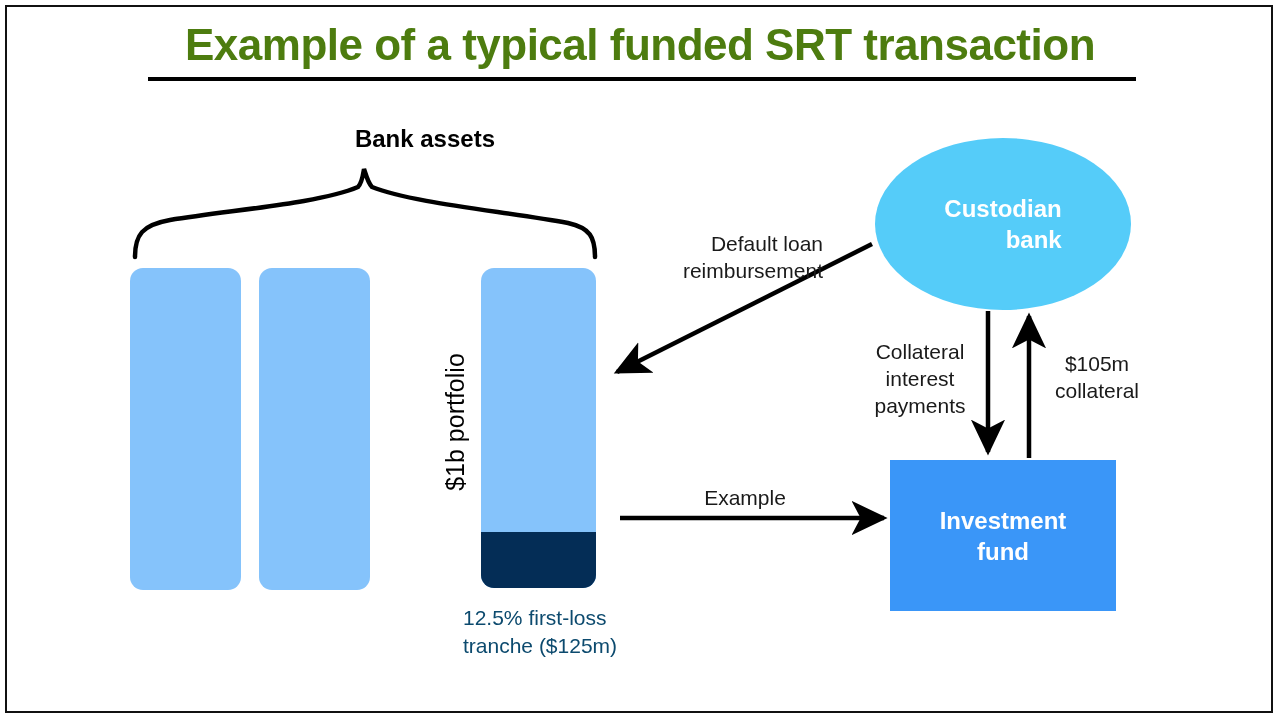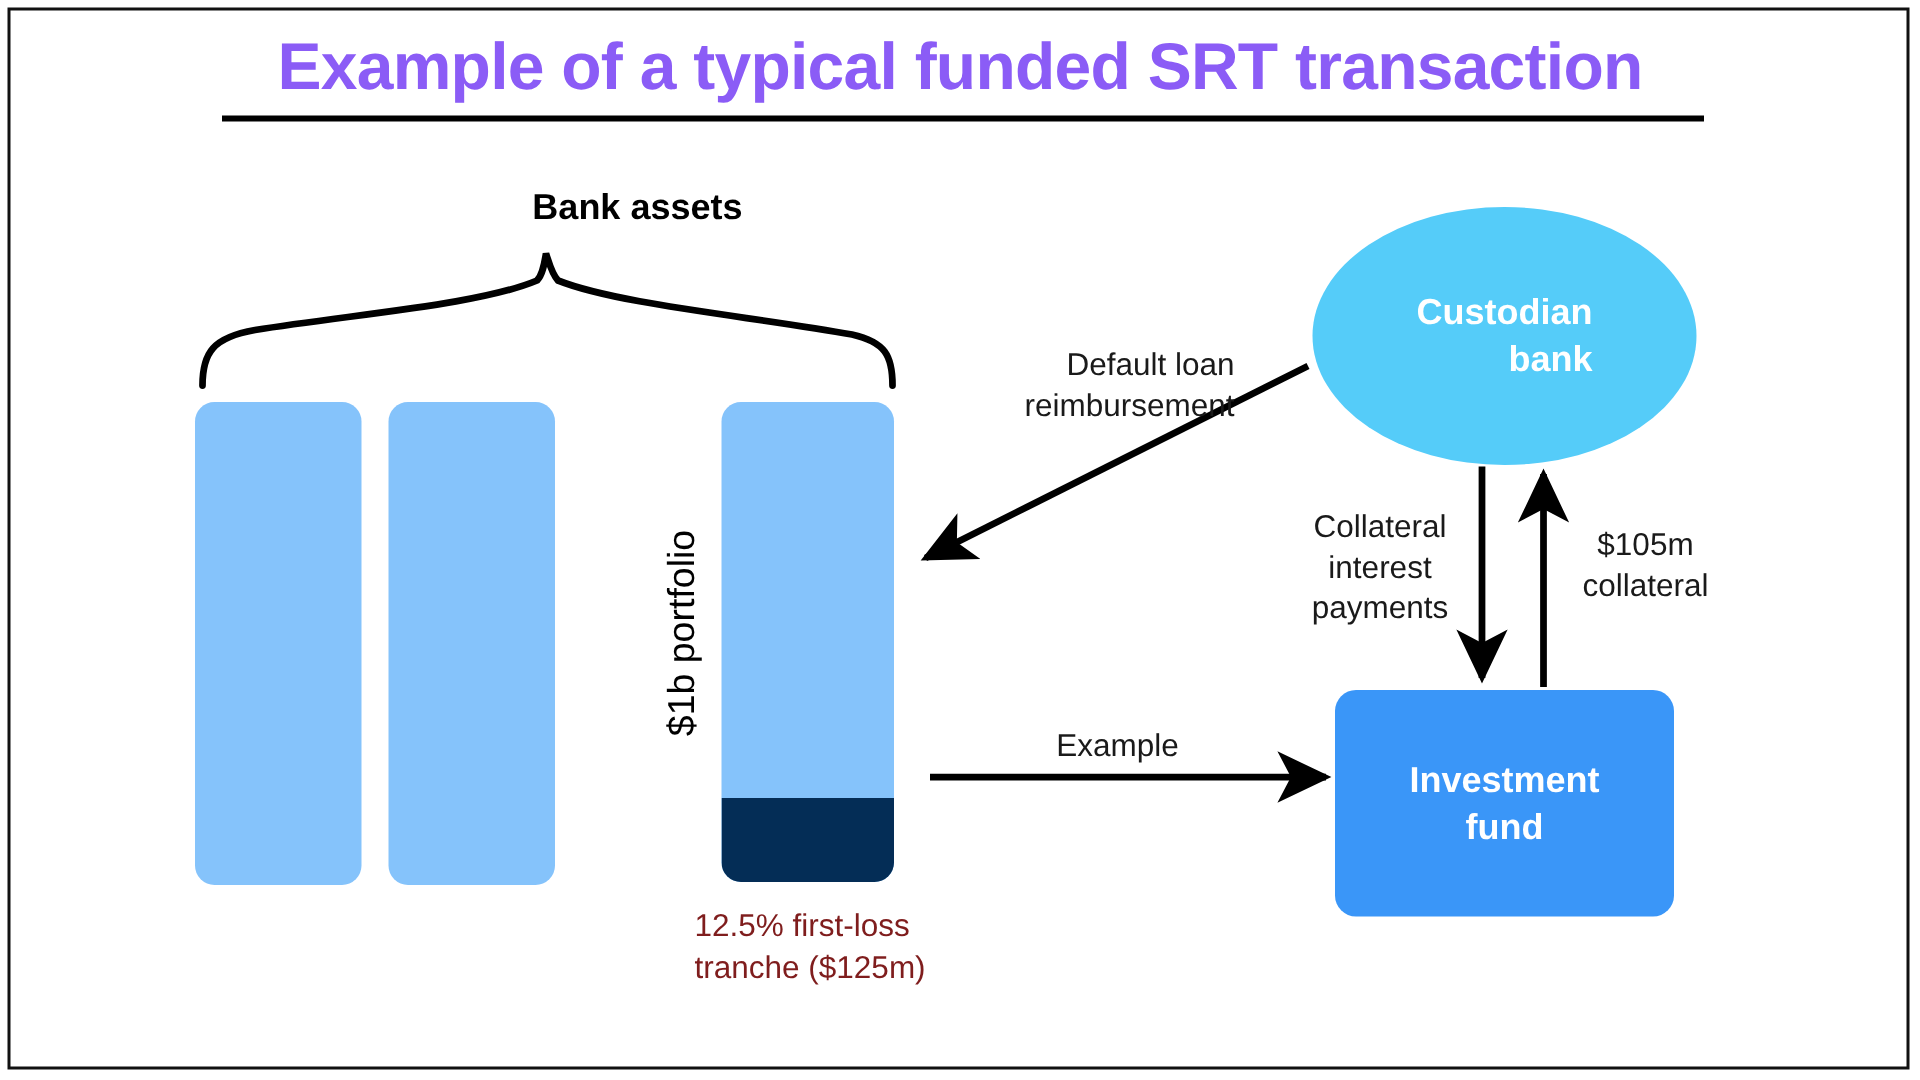--- a/index.html
+++ b/index.html
@@ -26,21 +26,21 @@
   }
   
   #title-text {
     position: absolute;
     left: 0;
     top: 20px;
     width: 1280px;
     text-align: center;
     font-size: 44px;
     font-weight: bold;
-    color: #8b5cf6;
+    color: #4d7c0f;
     letter-spacing: -0.5px;
     line-height: 1.15;
     white-space: nowrap;
   }
   #title-rule {
     position: absolute;
     left: 148px;
     top: 77px;
     width: 988px;
     height: 4px;
@@ -99,21 +99,21 @@
     color: #000000;
     white-space: nowrap;
   }
   
   #tranche-caption {
     position: absolute;
     left: 463px;
     top: 604px;
     font-size: 21px;
     line-height: 28px;
-    color: #7f1d1d;
+    color: #0c4a6e;
     white-space: nowrap;
   }
   
   #custodian-ellipse {
     position: absolute;
     left: 875px;
     top: 138px;
     width: 256px;
     height: 172px;
     background: #55ccf9;
@@ -134,21 +134,20 @@
   #investment-box {
     position: absolute;
     left: 890px;
     top: 460px;
     width: 226px;
     height: 151px;
     background: #3a96f8;
     display: flex;
     align-items: center;
     justify-content: center;
-    border-radius: 14px;
   }
   #investment-label {
     font-size: 24px;
     font-weight: bold;
     color: #ffffff;
     text-align: center;
     line-height: 31px;
     white-space: pre-line;
   }
   

